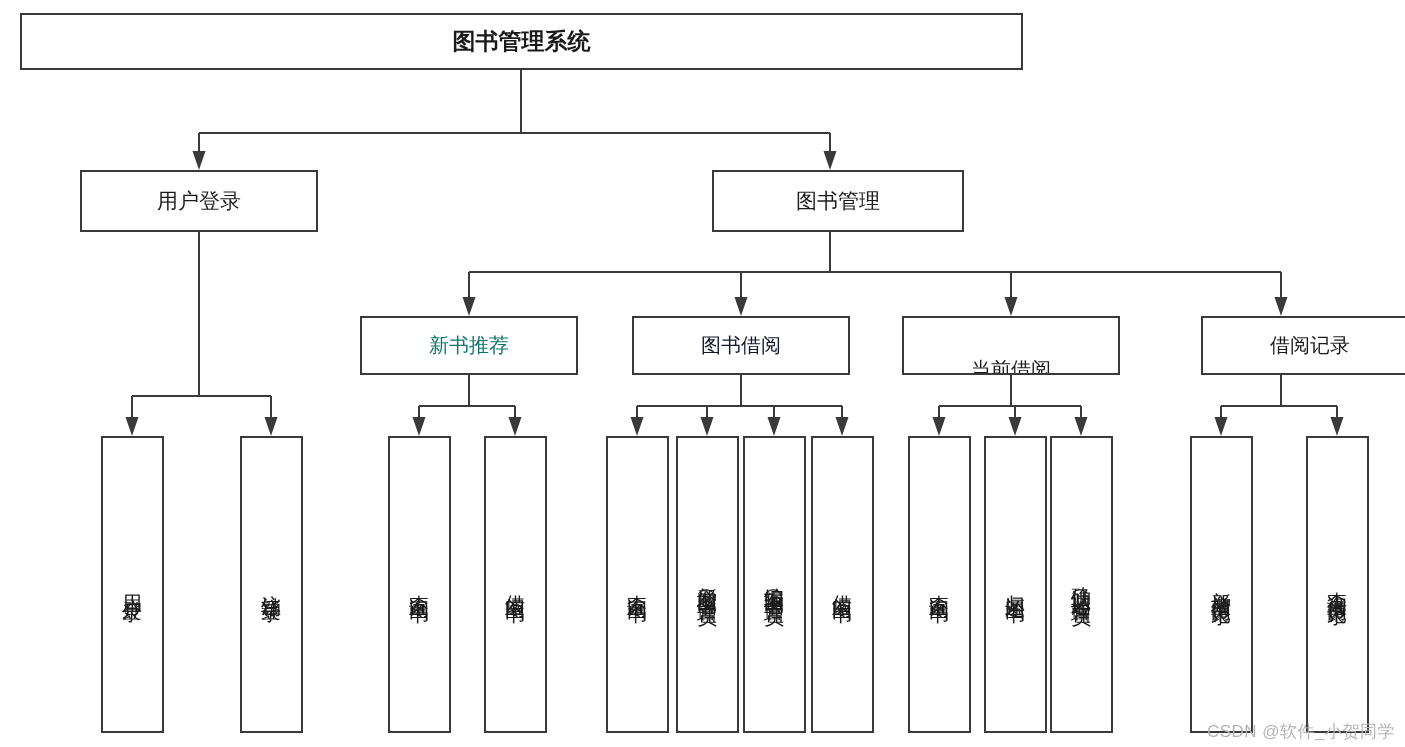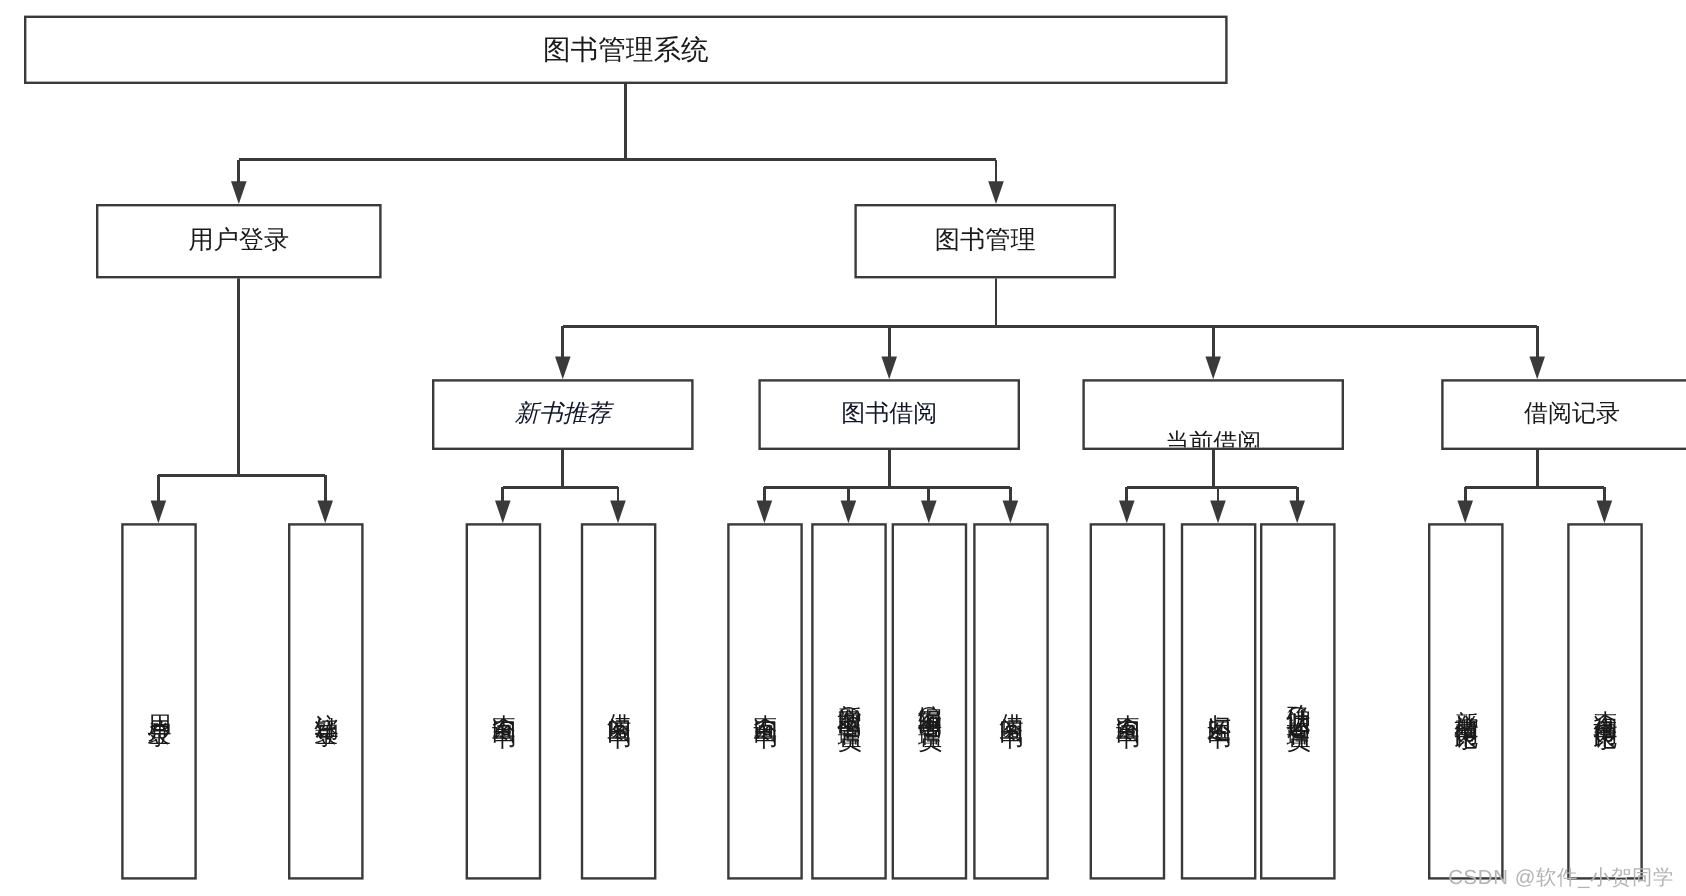--- a/index.html
+++ b/index.html
@@ -173,31 +173,31 @@
         <polygon points="1214.5,417 1227.5,417 1221,436" fill="#3a3a3a"></polygon>
       </g>
       <g>
         <line x1="1281" y1="406" x2="1337" y2="406" stroke="#3a3a3a" stroke-width="2.4" shape-rendering="crispEdges"></line>
         <line x1="1337" y1="406" x2="1337" y2="421" stroke="#3a3a3a" stroke-width="2.4" shape-rendering="crispEdges"></line>
         <polygon points="1330.5,417 1343.5,417 1337,436" fill="#3a3a3a"></polygon>
       </g>
     </svg>
 
   <div id="node-layer">
-      <div class="node-box lvl1-box horizontal" id="title-box" style="left: 20px; top: 13px; width: 1003px; height: 57px; border-color: rgb(58, 58, 58); background: rgb(255, 255, 255);">
+      <div class="node-box lvl1-box horizontal" id="title-box" style="left: 20px; top: 13px; width: 1003px; height: 57px; border-color: rgb(58, 58, 58); background: rgb(255, 255, 255); font-weight: bold;">
         <span class="node-label" style="color: rgb(26, 26, 26);">图书管理系统</span>
       </div>
       <div class="node-box lvl2-box horizontal" style="left: 80px; top: 170px; width: 238px; height: 62px; border-color: rgb(58, 58, 58); background: rgb(255, 255, 255);">
         <span class="node-label" style="color: rgb(26, 26, 26);">用户登录</span>
       </div>
-      <div class="node-box lvl2-box horizontal" style="left: 712px; top: 170px; width: 218px; height: 62px; border-color: rgb(58, 58, 58); background: rgb(255, 255, 255);">
+      <div class="node-box lvl2-box horizontal" style="left: 712px; top: 170px; width: 252px; height: 62px; border-color: rgb(58, 58, 58); background: rgb(255, 255, 255);">
         <span class="node-label" style="color: rgb(26, 26, 26);">图书管理</span>
       </div>
       <div class="node-box lvl3-box horizontal" style="left: 360px; top: 316px; width: 218px; height: 59px; border-color: rgb(58, 58, 58); background: rgb(255, 255, 255);">
-        <span class="node-label" style="color: #0f172a; font-style: italic;">新书推荐</span>
+        <span class="node-label" style="color: #0f766e;">新书推荐</span>
       </div>
       <div class="node-box lvl3-box horizontal" style="left: 632px; top: 316px; width: 218px; height: 59px; border-color: rgb(58, 58, 58); background: rgb(255, 255, 255);">
         <span class="node-label" style="color: #0f172a;">图书借阅</span>
       </div>
       <div class="node-box lvl3-box horizontal" style="left: 902px; top: 316px; width: 218px; height: 59px; border-color: rgb(58, 58, 58); background: rgb(255, 255, 255);">
         <span class="node-label" style="color: rgb(26, 26, 26); margin-top: 48px;">当前借阅</span>
       </div>
       <div class="node-box lvl3-box horizontal" style="left: 1172px; top: 316px; width: 218px; height: 59px; border-color: rgb(58, 58, 58); background: rgb(255, 255, 255); margin-left: 29px;">
         <span class="node-label" style="color: rgb(26, 26, 26);">借阅记录</span>
       </div>

